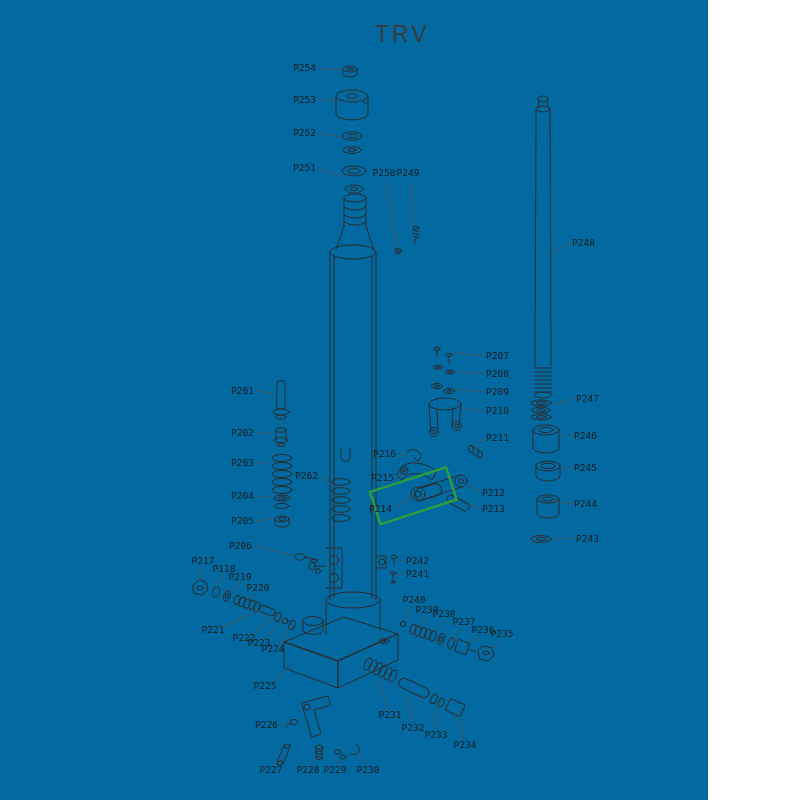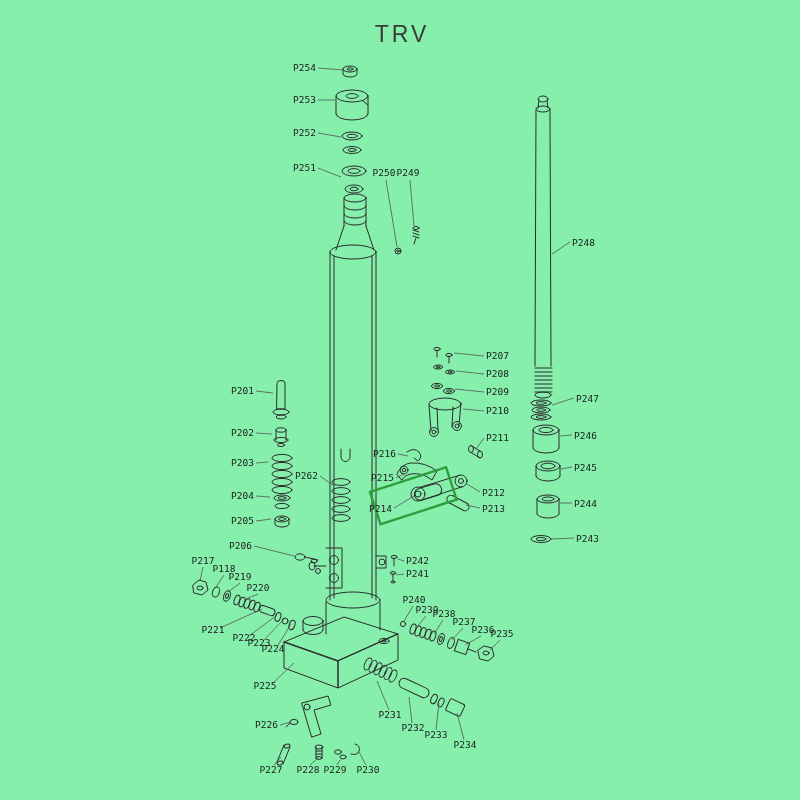--- a/index.html
+++ b/index.html
@@ -1,16 +1,16 @@
 <!DOCTYPE html>
 <html><head>
 <meta charset="utf-8">
 <style>
   html,body { margin:0; padding:0; background:#ffffff; }
-  #stage { position:relative; width:800px; height:800px; background:#86efac; overflow:hidden; }
+  #stage { position:relative; width:708px; height:800px; background:#0369a1; overflow:hidden; }
   #stage svg { display:block; }
   svg :is(path,line,ellipse,circle,rect,polygon,polyline):not(.hl):not(.ldr) {
     stroke:#2c2c2c; stroke-width:1; fill:none; stroke-linecap:round; stroke-linejoin:round;
   }
   svg .wf { fill:#ffffff; }
   svg .ldr { stroke:#4d4d4d; stroke-width:0.75; fill:none; }
   svg .hl { fill:none; stroke-width:2.4; }
   svg text { font-family:"DejaVu Sans Mono", monospace; font-size:9.5px; fill:#1b1b1b; stroke:none; }
   svg text.title { font-family:"Liberation Sans", sans-serif; font-size:23px; letter-spacing:3px; fill:#3a3a3a; }
 </style>

